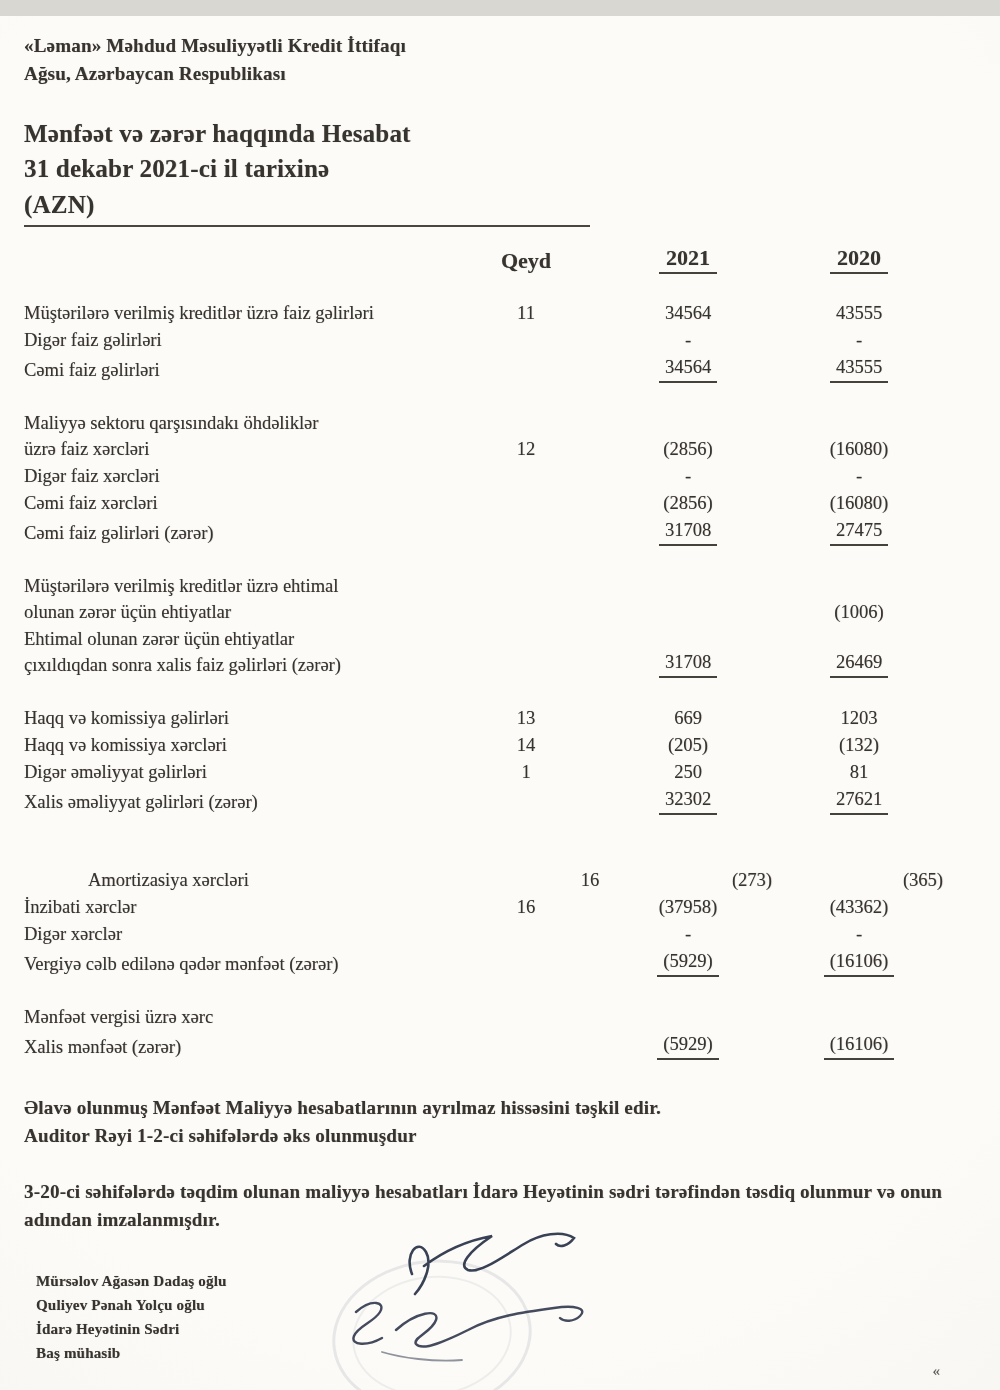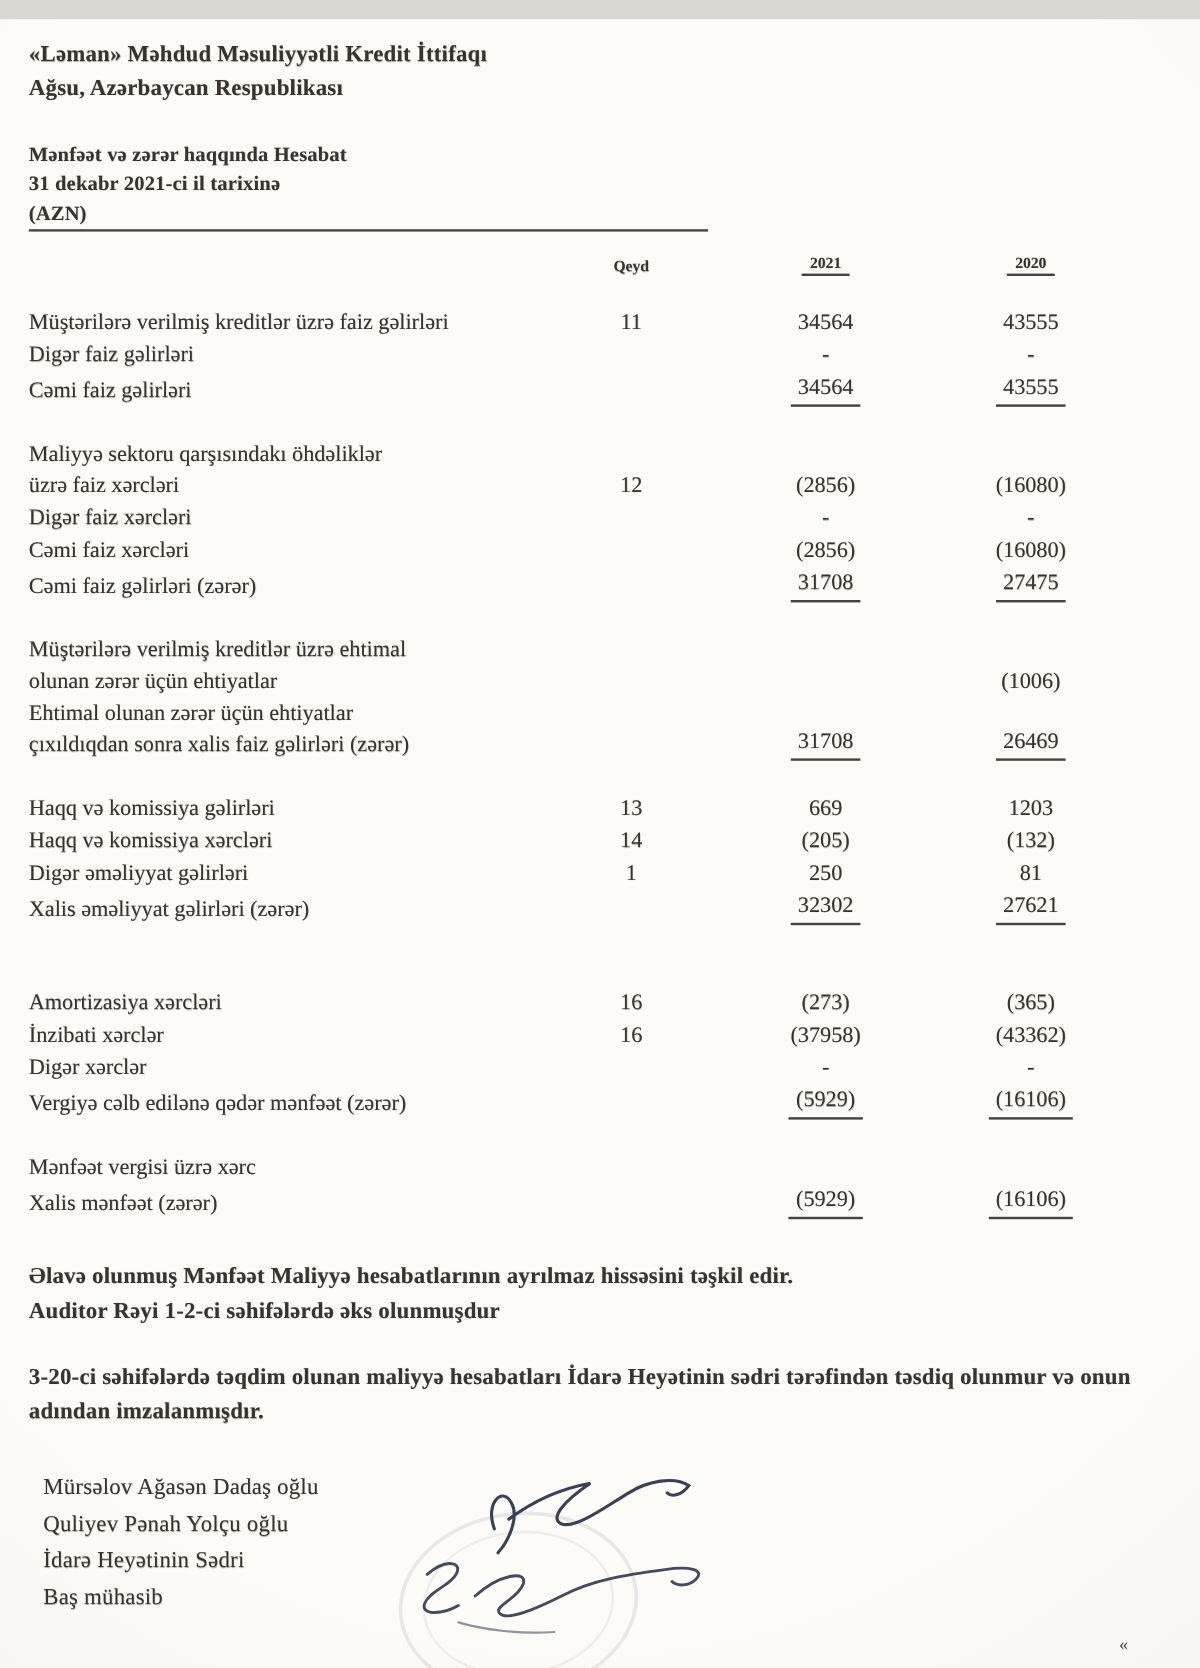--- a/index.html
+++ b/index.html
@@ -7,43 +7,43 @@
   body { font-family:"Liberation Serif","DejaVu Serif",serif; }
   .page {
     width:1000px; height:1390px; position:relative; overflow:hidden;
     margin:16px auto;
     background: radial-gradient(130% 105% at 48% 42%, #fcfbf8 52%, #f0eee8 100%);
     padding:16px 26px 16px 24px;
     color:#37332e;
     text-shadow:0.3px 0.3px 0.7px rgba(70,64,58,0.45);
   }
   .org { font-size:19px; font-weight:700; line-height:1.45; letter-spacing:.2px; }
-  .titleblock { margin-top:30px; font-size:17px; font-weight:700; line-height:1.38; letter-spacing:.2px; }
+  .titleblock { margin-top:30px; font-size:25px; font-weight:700; line-height:1.38; letter-spacing:.2px; }
   .azn-rule { width:566px; border-bottom:2px solid #4a463f; padding-bottom:2px; margin-top:2px; }
 
-  .col-headers { display:flex; margin-top:18px; font-size:13px; align-items:flex-end; }
+  .col-headers { display:flex; margin-top:18px; font-size:22px; align-items:flex-end; }
   .c-label { width:460px; white-space:pre-line; }
   .c-note  { width:84px;  text-align:center; }
   .c-val   { width:240px; text-align:center; }
   .c-val2  { width:102px; text-align:center; }
   .hdr { font-weight:700; }
   .hdr-u { display:inline-block; border-bottom:2px solid #45413b; padding:0 7px 1px; }
 
   #rows { margin-top:26px; font-size:18.5px; }
   .trow { display:flex; align-items:flex-end; line-height:26px; margin-top:1px; }
   .trow.bold { font-weight:400; }
   .trow.gap { margin-top:27px; }
-  .trow.biggap { margin-top:52px; }
+  .trow.biggap { margin-top:52px;justify-content:flex-end; }
   .v { display:inline-block; }
   .uline { border-bottom:2px solid #45413b; padding:0 6px 1px; }
 
   .notes { margin-top:34px; font-size:19px; font-weight:700; line-height:1.5; max-width:962px; letter-spacing:.2px; }
   .notes .p3 { margin-top:27px; }
 
-  .sig { margin-top:34px; margin-left:12px; font-size:19px; font-weight:400; line-height:1.6; letter-spacing:.2px; }
+  .sig { margin-top:34px; margin-left:12px; font-size:15px; font-weight:700; line-height:1.6; letter-spacing:.2px; }
 
   .signature-svg { position:absolute; left:312px; top:1196px; }
   .stamp {
     position:absolute; left:332px; top:1244px; width:200px; height:152px;
     border:3px solid rgba(108,116,134,0.14); border-radius:50%;
     transform:rotate(-7deg);
   }
   .stamp-inner {
     position:absolute; left:352px; top:1260px; width:160px; height:120px;
     border:2px solid rgba(108,116,134,0.10); border-radius:50%;

